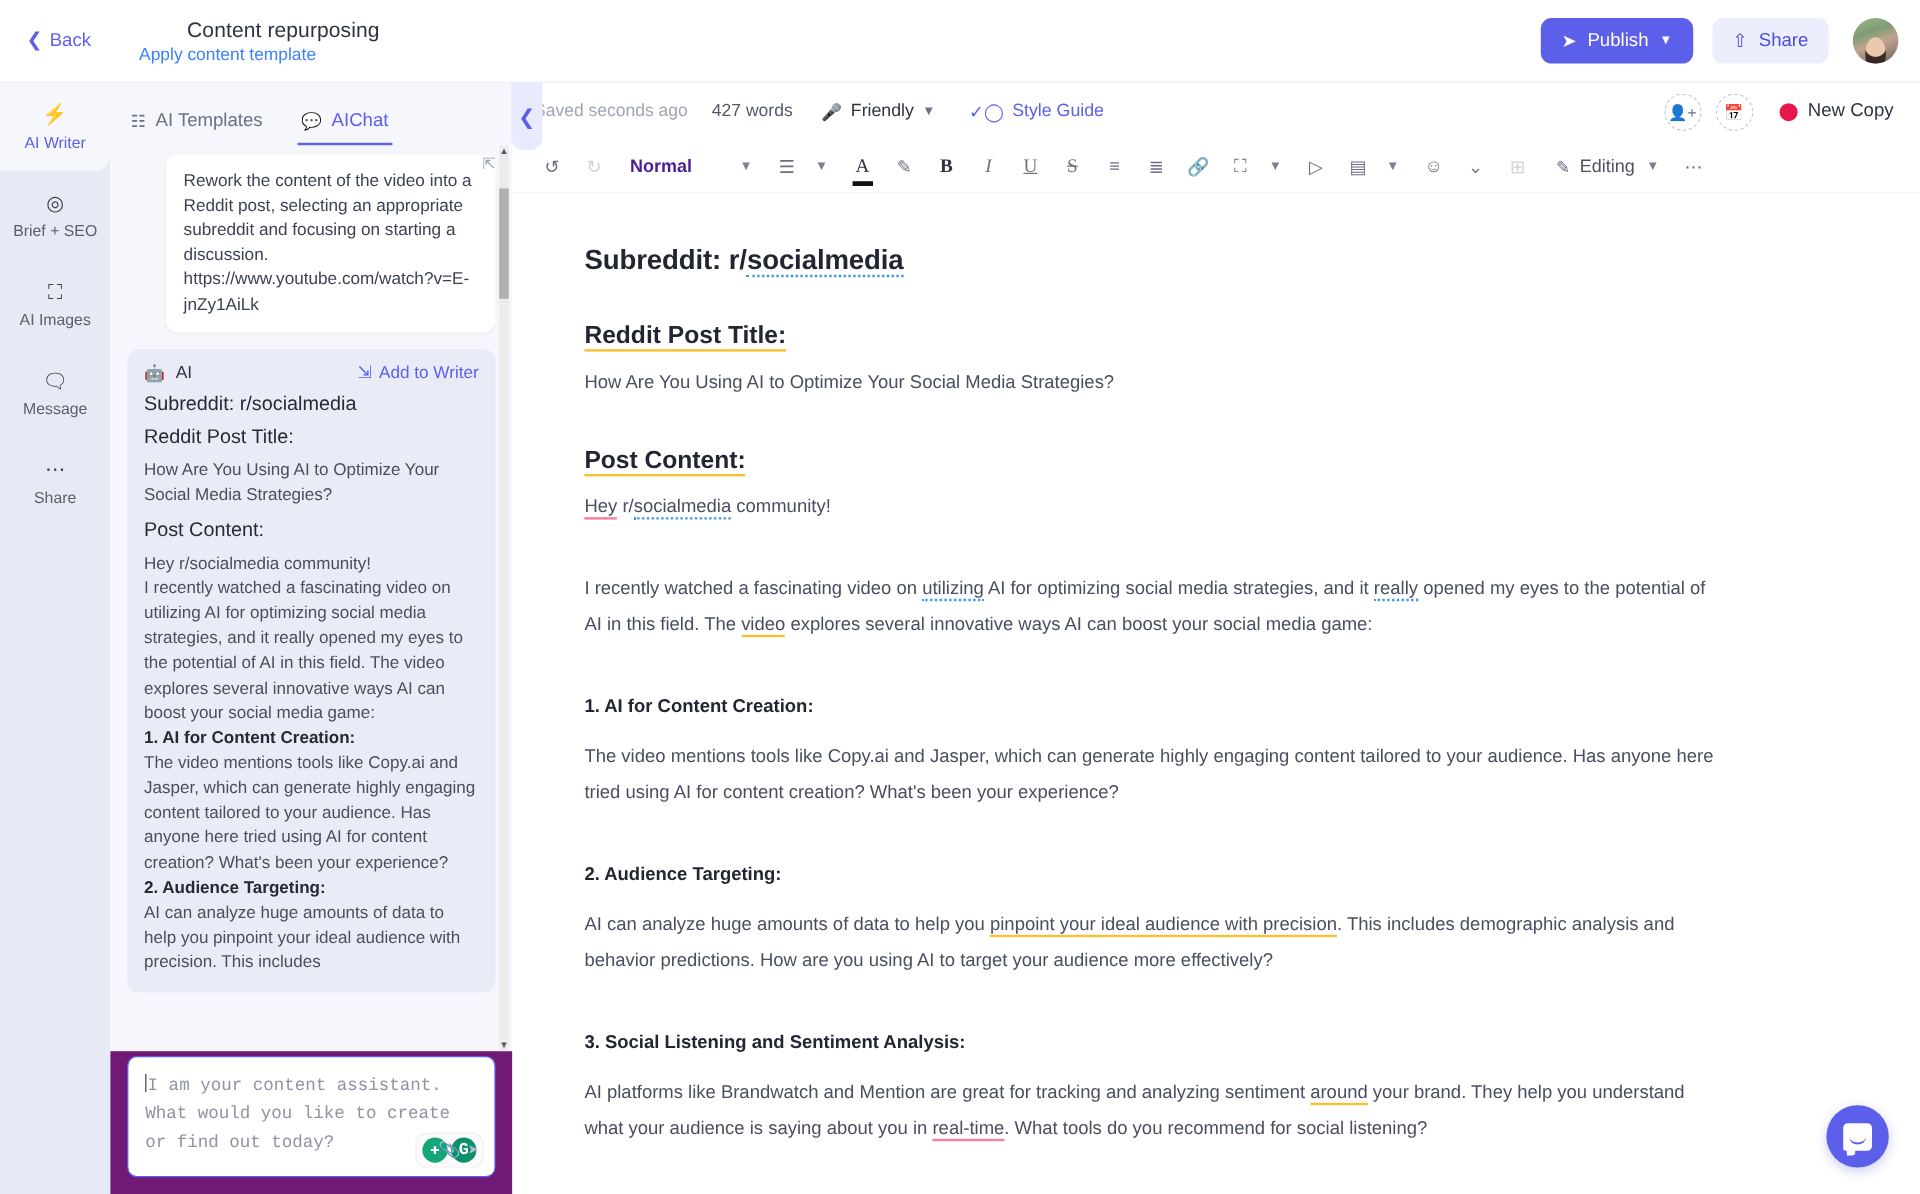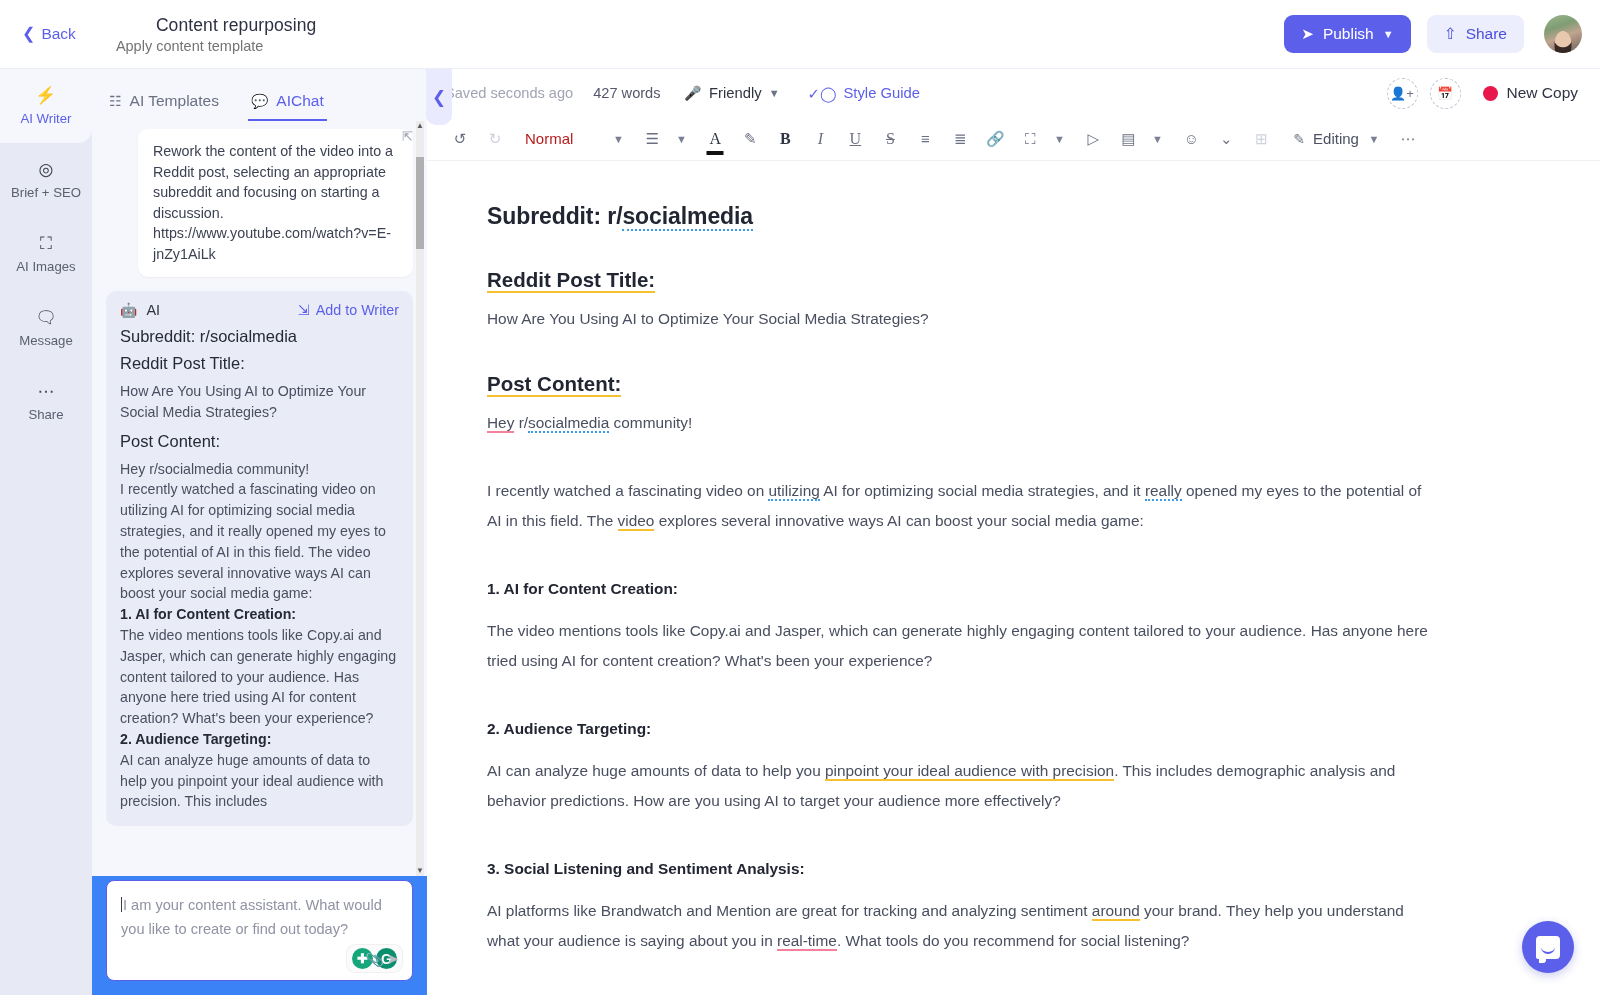--- a/index.html
+++ b/index.html
@@ -17,21 +17,21 @@
     display: flex; align-items: center; padding: 0 18px 0 14px;
     border-bottom: 1px solid #eceef5; position: relative; z-index: 30;
   }
   .back-btn {
     display: flex; align-items: center; gap: 6px;
     color: #5b5fe9; font-size: 15.5px; cursor: pointer; padding: 6px 8px;
   }
   .back-chevron { font-size: 16px; line-height: 1; }
   .doc-titles { margin-left: 32px; display: flex; flex-direction: column; gap: 2px; }
   .doc-title { font-size: 17.5px; color: #2d3142; letter-spacing: .1px; margin-left: 40px; }
-  .doc-subtitle { font-size: 14.5px; color: #737373; cursor: pointer; }
+  .doc-subtitle { font-size: 14.5px; color: #3b82f6; cursor: pointer; }
   .topbar-spacer { flex: 1; }
   .publish-btn {
     display: flex; align-items: center; gap: 9px;
     background: #5b5fe9; color: #fff; border: none; border-radius: 9px;
     height: 38px; padding: 0 17px; font-size: 15.5px; cursor: pointer;
     font-family: inherit;
   }
   .publish-btn .send-ico { font-size: 15px; transform: translateY(0px); }
   .publish-btn .caret { font-size: 11px; opacity: .95; }
   .share-btn {
@@ -126,21 +126,21 @@
     background: #ececec;
   }
   .chat-sb-thumb {
     position: absolute; left: 0; width: 8px; background: #b0b0b0; border-radius: 0;
   }
   .chat-sb-arrow {
     position: absolute; left: 0; width: 8px; height: 10px; color: #5a5a5a;
     font-size: 8px; text-align: center; line-height: 10px;
   }
 
-  .chat-input-wrap { padding: 4px 14px 14px 14px; background: #3b82f6; }
+  .chat-input-wrap { padding: 4px 14px 14px 14px; background: #701a75; font-family: Liberation Mono, monospace; }
   .chat-input {
     position: relative; background: #fff; border: 1.6px solid #5b5fe9;
     border-radius: 8px; height: 101px; padding: 12px 14px 10px 14px;
   }
   .chat-ph { font-size: 14.6px; line-height: 24px; color: #8f93a3; }
   .caret-bar {
     display: inline-block; width: 1px; height: 15px; background: #3a3f50;
     vertical-align: -2px; margin-right: 1px;
   }
   .grammarly {
@@ -199,22 +199,22 @@
     height: 44px; display: flex; align-items: center; padding: 0 22px 0 18px;
     gap: 0px; border-bottom: 1px solid #f1f2f6;
   }
   .tb {
     min-width: 30px; height: 30px; display: flex; align-items: center; justify-content: center;
     color: #6b7083; font-size: 15px; cursor: pointer; border-radius: 4px; margin-right: 5px;
   }
   .tb.disabled { color: #cfd2dc; }
   .tb.caret { min-width: 18px; font-size: 11px; margin-right: 10px; color: #7b8094; }
   .tb-normal {
-    display: flex; align-items: center; font-size: 15px; color: #b91c1c;
-    padding: 0 10px; height: 30px; cursor: pointer; margin-right: 26px;
+    display: flex; align-items: center; font-size: 15px; color: #4c1d95;
+    padding: 0 10px; height: 30px; cursor: pointer; margin-right: 26px; font-weight: bold;
   }
   .tb-A {
     position: relative; font-size: 16px; color: #2f3342; font-family: "Liberation Serif", serif;
   }
   .tb-A::after {
     content:""; position:absolute; left:50%; transform:translateX(-50%);
     bottom:-1px; width: 17px; height: 3.5px; background: #111;
   }
   .tb-bold { font-weight: bold; font-size: 16px; color: #2f3342; font-family: "Liberation Serif", serif; }
   .tb-ital { font-style: italic; font-size: 16px; color: #6b7083; font-family: "Liberation Serif", serif; }

